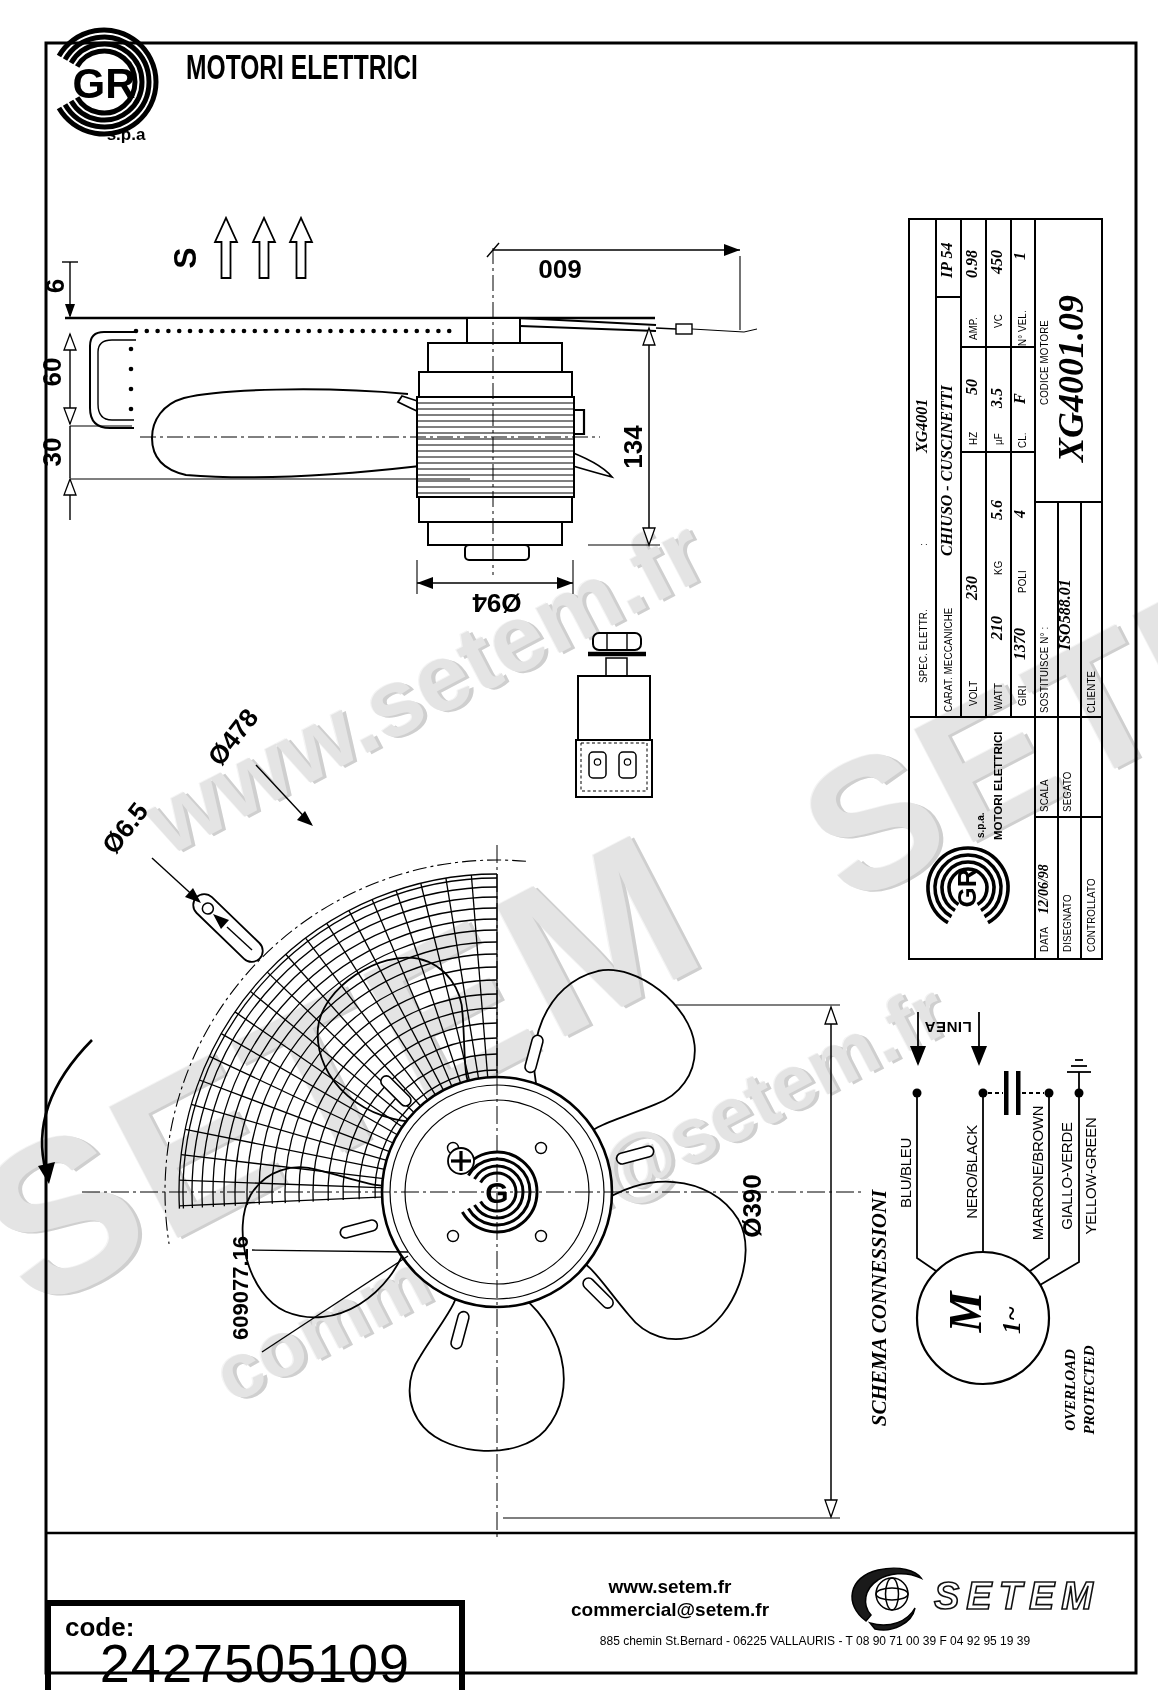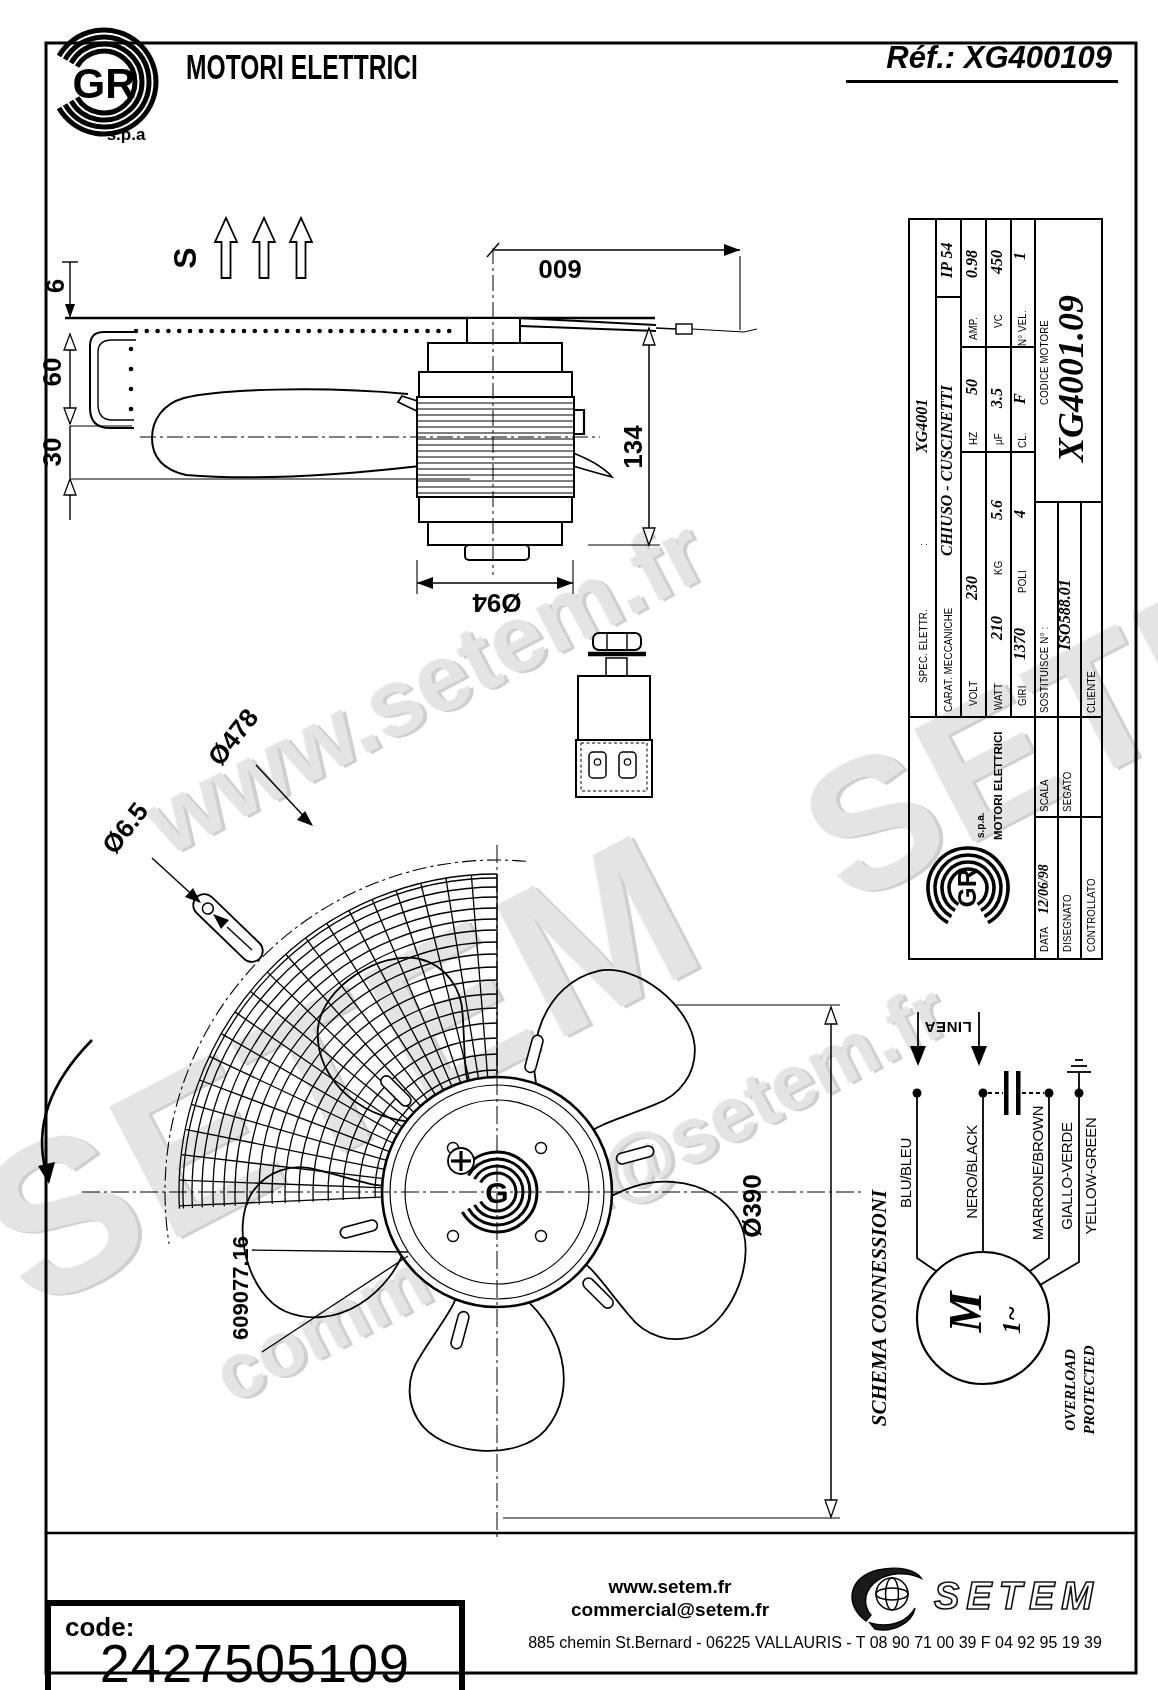--- a/index.html
+++ b/index.html
@@ -35,21 +35,21 @@
   .lbl{font-size:11px;letter-spacing:0.2px;transform:scaleX(.88);transform-origin:left top;}
   .val{font-family:"Liberation Serif",serif;font-style:italic;font-weight:bold;font-size:16px;}
   .valbig{font-family:"Liberation Serif",serif;font-style:italic;font-weight:bold;font-size:36px;}
   .ln{position:absolute;background:#000;}
   
   #ftr{width:1158px;}
   .codebox{position:absolute;left:45px;top:1573px;width:420px;height:99px;border:6px solid #000;box-sizing:border-box;background:transparent;margin-top:27px;}
   .codelabel{position:absolute;left:14px;top:6px;font-size:26px;font-weight:bold;}
   .codeval{position:absolute;left:0;right:0;top:26px;text-align:center;font-size:54px;font-weight:normal;letter-spacing:1px;}
   .webmail{position:absolute;left:480px;top:1576px;width:380px;text-align:center;font-weight:bold;font-size:19px;line-height:1.2;}
-  .address{position:absolute;left:490px;top:1634px;width:650px;text-align:center;font-size:16px;}
+  .address{position:absolute;left:490px;top:1634px;width:650px;text-align:center;font-size:12px;}
 </style>
 </head>
 <body>
 
 <div id="page">
 
   <div class="wm" style="left:175px;top:775px;font-size:95px;transform:rotate(-27.5deg);">www.setem.fr</div>
   <div class="wm" style="left:48px;top:1128px;font-size:215px;letter-spacing:6px;transform:rotate(-27.5deg);">SETEM</div>
   <div class="wm" style="left:238px;top:1337px;font-size:78px;transform:rotate(-27.5deg);">commercial@setem.fr</div>
   <div class="wm" style="left:862px;top:748px;font-size:185px;letter-spacing:5px;transform:rotate(-27.5deg);">SETEM</div>
@@ -59,21 +59,20 @@
       <g id="logo-arcs" stroke="#000" fill="none">
           <path d="M 32.966679003209194 88 A 52 52 0 1 0 32.96667900320919 36" stroke-width="5"></path>
           <path d="M 39.02885682970026 84.5 A 45 45 0 1 0 39.02885682970026 39.5" stroke-width="5"></path>
           <path d="M 45.09103465619133 81 A 38 38 0 1 0 45.091034656191326 43" stroke-width="5"></path>
           <path d="M 51.153212482682406 77.5 A 31 31 0 1 0 51.1532124826824 46.5" stroke-width="5"></path>
         </g>
       <text x="78" y="78" text-anchor="middle" style="font-size:42px;font-weight:bold;">GR</text>
       <text x="100" y="120" text-anchor="middle" style="font-size:17px;font-weight:bold;">s.p.a</text>
     </svg>
     <div class="brand">MOTORI ELETTRICI</div>
-    <div class="ref">Réf.: XG400109</div>
   </div>
 
   <svg id="draw" width="1158" height="1690" viewBox="0 0 1158 1690">
 
     <g>
       <rect x="46" y="43" width="1090" height="1630" fill="none" stroke="#000" stroke-width="3"></rect>
       <line x1="46" y1="1533" x2="1136" y2="1533" stroke="#000" stroke-width="2.5"></line>
     </g>
 
     <g stroke="#000" fill="none" stroke-width="2">

